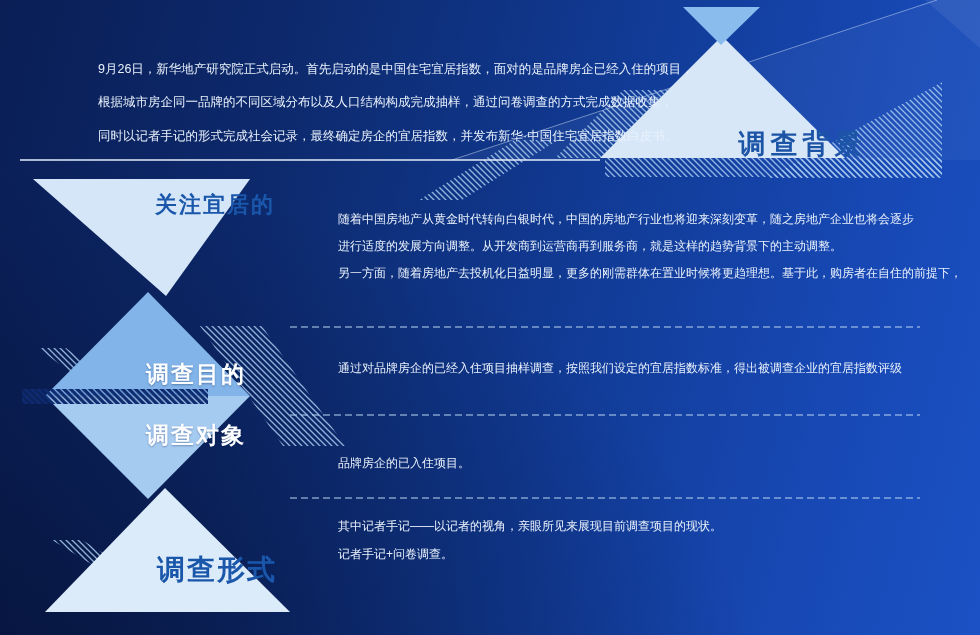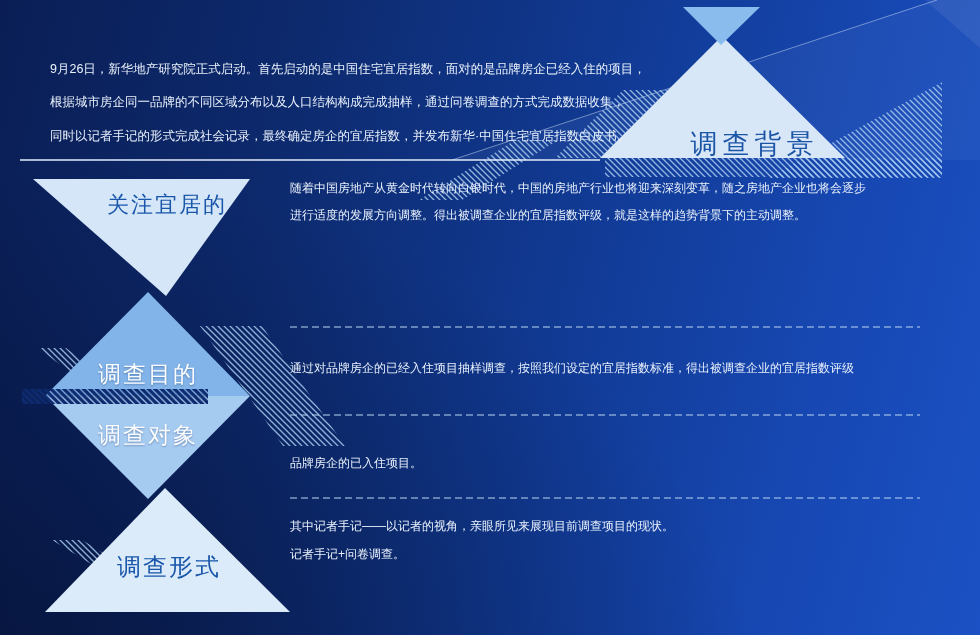--- a/index.html
+++ b/index.html
@@ -3,38 +3,38 @@
 <meta charset="utf-8">
 <style>
   html,body{margin:0;padding:0;}
   body{
     width:980px;height:635px;position:relative;overflow:hidden;
     font-family:"Liberation Sans","DejaVu Sans",sans-serif;
     background:
       radial-gradient(ellipse at 0% 115%, rgba(3,9,34,.6) 0%, rgba(3,9,34,0) 55%),
       linear-gradient(103deg,#0a1e55 0%,#0d2a6e 28%,#113b96 58%,#1748b4 82%,#1b51c4 100%);
   }
-  .abs{position:absolute;}
+  .abs{position:absolute;margin-left:48px;}
   svg.deco{position:absolute;left:0;top:0;width:980px;height:635px;}
   .body-text{color:#e9f1fc;font-size:12px;white-space:nowrap;}
   .body-text .ln{line-height:27.2px;height:27.2px;}
   .intro{left:50px;top:53px;width:640px;}
   .intro .ln{line-height:33.4px;height:33.4px;font-size:12.5px;}
-  .sec1{left:290px;top:176px;font-family:Liberation Mono, monospace;}
+  .sec1{left:290px;top:206px;}
   .sec2{left:290px;top:355px;}
   .sec3{left:290px;top:450px;}
   .sec4{left:290px;top:513px;}
   .sec4 .ln{line-height:27.6px;height:27.6px;}
-  .heading{font-weight:400;text-align:center;}
+  .heading{font-weight:700;text-align:center;}
   .bg-title{left:652px;top:126px;width:205px;font-size:27px;letter-spacing:5px;color:#1d55a6;}
   .t1-label{left:78px;top:190px;width:178px;font-size:22px;line-height:30px;letter-spacing:2px;color:#1a57ab;}
   .dm-label{width:180px;font-size:23px;letter-spacing:2px;color:#fdfeff;text-shadow:0 1px 2px rgba(5,30,80,.35);}
   .dm-purpose{left:58px;top:359px;}
   .dm-target{left:58px;top:420px;}
-  .t4-label{left:80px;top:551px;width:178px;font-size:24px;letter-spacing:2px;color:#1a57ab;}
+  .t4-label{left:80px;top:551px;width:178px;font-size:28px;letter-spacing:2px;color:#1a57ab;}
 </style>
 </head>
 <body>
 
 <svg class="deco" viewBox="0 0 980 635">
   <defs>
     <pattern id="hatchLight" patternUnits="userSpaceOnUse" width="6" height="6">
       <path d="M-1.5,4.5 l3,3 M-1.5,-1.5 l9,9 M4.5,-1.5 l3,3" stroke="#a9cdf0" stroke-width="1.3" opacity="0.85" fill="none"></path>
     </pattern>
     <pattern id="hatchDark" patternUnits="userSpaceOnUse" width="6.5" height="6.5">
@@ -83,21 +83,22 @@
 
 <div class="abs heading t1-label">
   <div>关注宜居的</div>
 </div>
 <div class="abs heading dm-label dm-purpose">调查目的</div>
 <div class="abs heading dm-label dm-target">调查对象</div>
 <div class="abs heading t4-label">调查形式</div>
 
 <div class="abs body-text sec1">
   <div class="ln">随着中国房地产从黄金时代转向白银时代，中国的房地产行业也将迎来深刻变革，随之房地产企业也将会逐步</div>
-  <div class="ln">进行适度的发展方向调整。得出被调查企业的宜居指数评级，就是这样的趋势背景下的主动调整。</div>
+  <div class="ln">进行适度的发展方向调整。从开发商到运营商再到服务商，就是这样的趋势背景下的主动调整。</div>
+  <div class="ln">另一方面，随着房地产去投机化日益明显，更多的刚需群体在置业时候将更趋理想。基于此，购房者在自住的前提下，</div>
 </div>
 
 <div class="abs body-text sec2">
   <div class="ln">通过对品牌房企的已经入住项目抽样调查，按照我们设定的宜居指数标准，得出被调查企业的宜居指数评级</div>
 </div>
 
 <div class="abs body-text sec3">
   <div class="ln">品牌房企的已入住项目。</div>
 </div>
 

